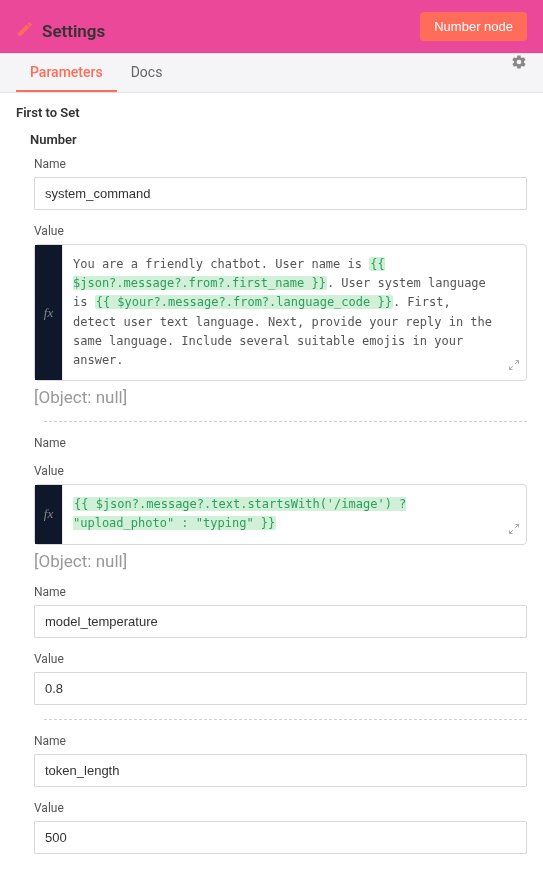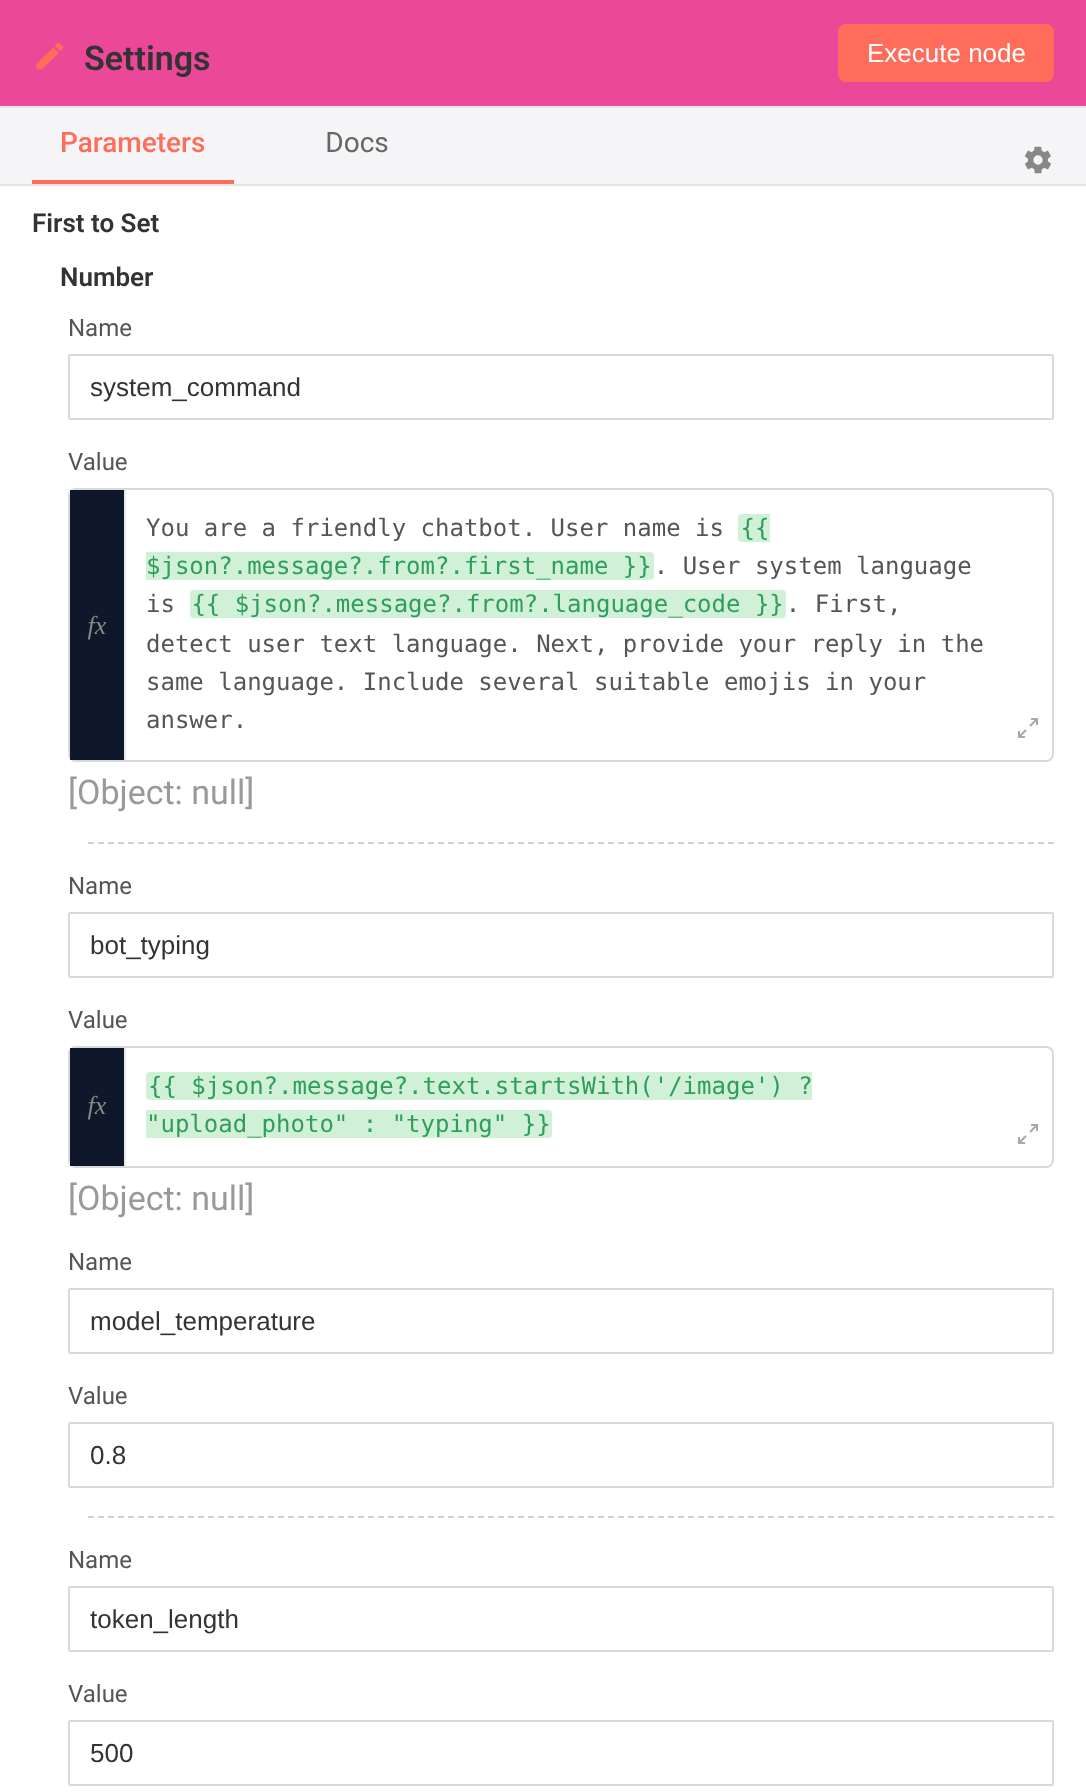--- a/index.html
+++ b/index.html
@@ -2,21 +2,21 @@
 <html><head>
 <meta charset="utf-8">
 <style>
 * { box-sizing: border-box; margin: 0; padding: 0; }
 body { font-family: -apple-system, BlinkMacSystemFont, "Segoe UI", Roboto, sans-serif; font-size: 13px; color: #333; background: #fff; width: 543px; }
 .header { display: flex; align-items: flex-end; justify-content: space-between; padding: 12px 16px; background: #ec4899; border-bottom: 1px solid #e5e5e8; }
 .header-left { display: flex; align-items: center; gap: 8px; }
 .header-title { font-size: 17px; font-weight: 600; color: #333; }
 .edit-icon svg { width: 18px; height: 18px; }
 .execute-btn { background: #ff6d5a; color: #fff; border: none; padding: 7px 14px; border-radius: 4px; font-size: 13px; font-weight: 500; cursor: pointer; }
-.tabs { display: flex; align-items: flex-end; background: #f5f5f7; padding: 0 16px; border-bottom: 1px solid #e5e5e8; position: relative; gap: 32px; }
+.tabs { display: flex; align-items: flex-start; background: #f5f5f7; padding: 0 16px; border-bottom: 1px solid #e5e5e8; position: relative; }
 .tab { padding: 10px 14px; font-size: 14px; color: #666; cursor: pointer; border-bottom: 2px solid transparent; }
 .tab.active { color: #ff6d5a; border-bottom-color: #ff6d5a; font-weight: 500; }
 .gear-icon { margin-left: auto; color: #888; cursor: pointer; }
 .gear-icon svg { width: 16px; height: 16px; }
 .content { padding: 12px 16px 16px; }
 .section-label { font-size: 13px; font-weight: 600; color: #333; margin-bottom: 12px; }
 .group { margin-left: 14px; margin-bottom: 14px; }
 .group-label { font-size: 13px; font-weight: 600; color: #333; margin-bottom: 10px; }
 .field-block { margin-left: 4px; margin-bottom: 14px; }
 .field-label { font-size: 12px; color: #555; margin-bottom: 6px; }
@@ -35,21 +35,21 @@
 
 <div class="header">
   <div class="header-left">
     <span class="edit-icon">
       <svg viewBox="0 0 24 24" fill="#ff6d5a">
           <path d="M3 17.25V21h3.75l11-11-3.75-3.75-11 11zM20.7 7.04a1 1 0 0 0 0-1.41l-2.34-2.34a1 1 0 0 0-1.41 0l-1.83 1.83 3.75 3.75 1.83-1.83z"></path>
         </svg>
     </span>
     <span class="header-title">Settings</span>
   </div>
-  <button class="execute-btn">Execute node</button>
+  <button class="execute-btn">Number node</button>
 </div>
 
 <div class="tabs">
   <div class="tab active">Parameters</div>
   <div class="tab">Docs</div>
   <span class="gear-icon">
     <svg viewBox="0 0 24 24" fill="currentColor">
         <path d="M19.4 13a7.5 7.5 0 0 0 .1-1 7.5 7.5 0 0 0-.1-1l2.1-1.6a.5.5 0 0 0 .1-.6l-2-3.5a.5.5 0 0 0-.6-.2l-2.5 1a7.3 7.3 0 0 0-1.7-1l-.4-2.6a.5.5 0 0 0-.5-.4h-4a.5.5 0 0 0-.5.4l-.4 2.6a7.3 7.3 0 0 0-1.7 1l-2.5-1a.5.5 0 0 0-.6.2l-2 3.5a.5.5 0 0 0 .1.6L4.5 11a7.5 7.5 0 0 0-.1 1 7.5 7.5 0 0 0 .1 1l-2.1 1.6a.5.5 0 0 0-.1.6l2 3.5a.5.5 0 0 0 .6.2l2.5-1a7.3 7.3 0 0 0 1.7 1l.4 2.6a.5.5 0 0 0 .5.4h4a.5.5 0 0 0 .5-.4l.4-2.6a7.3 7.3 0 0 0 1.7-1l2.5 1a.5.5 0 0 0 .6-.2l2-3.5a.5.5 0 0 0-.1-.6zM12 15.5A3.5 3.5 0 1 1 15.5 12 3.5 3.5 0 0 1 12 15.5z"></path>
       </svg>
   </span>
@@ -62,35 +62,34 @@
     <div class="group-label">Number</div>
 
     <div class="field-block">
       <div class="field-label">Name</div>
       <input class="text-input" value="system_command" style="">
     </div>
     <div class="field-block">
       <div class="field-label">Value</div>
       <div class="expr-box">
         <div class="expr-fx">fx</div>
-        <div class="expr-content">You are a friendly chatbot. User name is <span class="expr-hl">{{ $json?.message?.from?.first_name }}</span>. User system language is <span class="expr-hl">{{ $json?.message?.from?.language_code }}</span>. First, detect user text language. Next, provide your reply in the same language. Include several suitable emojis in your answer.</div>
+        <div class="expr-content">You are a friendly chatbot. User name is <span class="expr-hl">{{ $json?.message?.from?.first_name }}</span>. User system language is <span class="expr-hl">{{ $your?.message?.from?.language_code }}</span>. First, detect user text language. Next, provide your reply in the same language. Include several suitable emojis in your answer.</div>
         <span class="expr-expand">
           <svg viewBox="0 0 24 24" fill="none" stroke="currentColor" stroke-width="2">
               <path d="M15 3h6v6M9 21H3v-6M21 3l-7 7M3 21l7-7"></path>
             </svg>
         </span>
       </div>
       <div class="object-null">[Object: null]</div>
     </div>
 
     <hr class="divider">
 
     <div class="field-block">
       <div class="field-label">Name</div>
-      <input class="text-input" value="bot_typing" style="">
     </div>
     <div class="field-block">
       <div class="field-label">Value</div>
       <div class="expr-box">
         <div class="expr-fx">fx</div>
         <div class="expr-content"><span class="expr-hl">{{ $json?.message?.text.startsWith('/image') ? "upload_photo" : "typing" }}</span></div>
         <span class="expr-expand">
           <svg viewBox="0 0 24 24" fill="none" stroke="currentColor" stroke-width="2">
               <path d="M15 3h6v6M9 21H3v-6M21 3l-7 7M3 21l7-7"></path>
             </svg>

